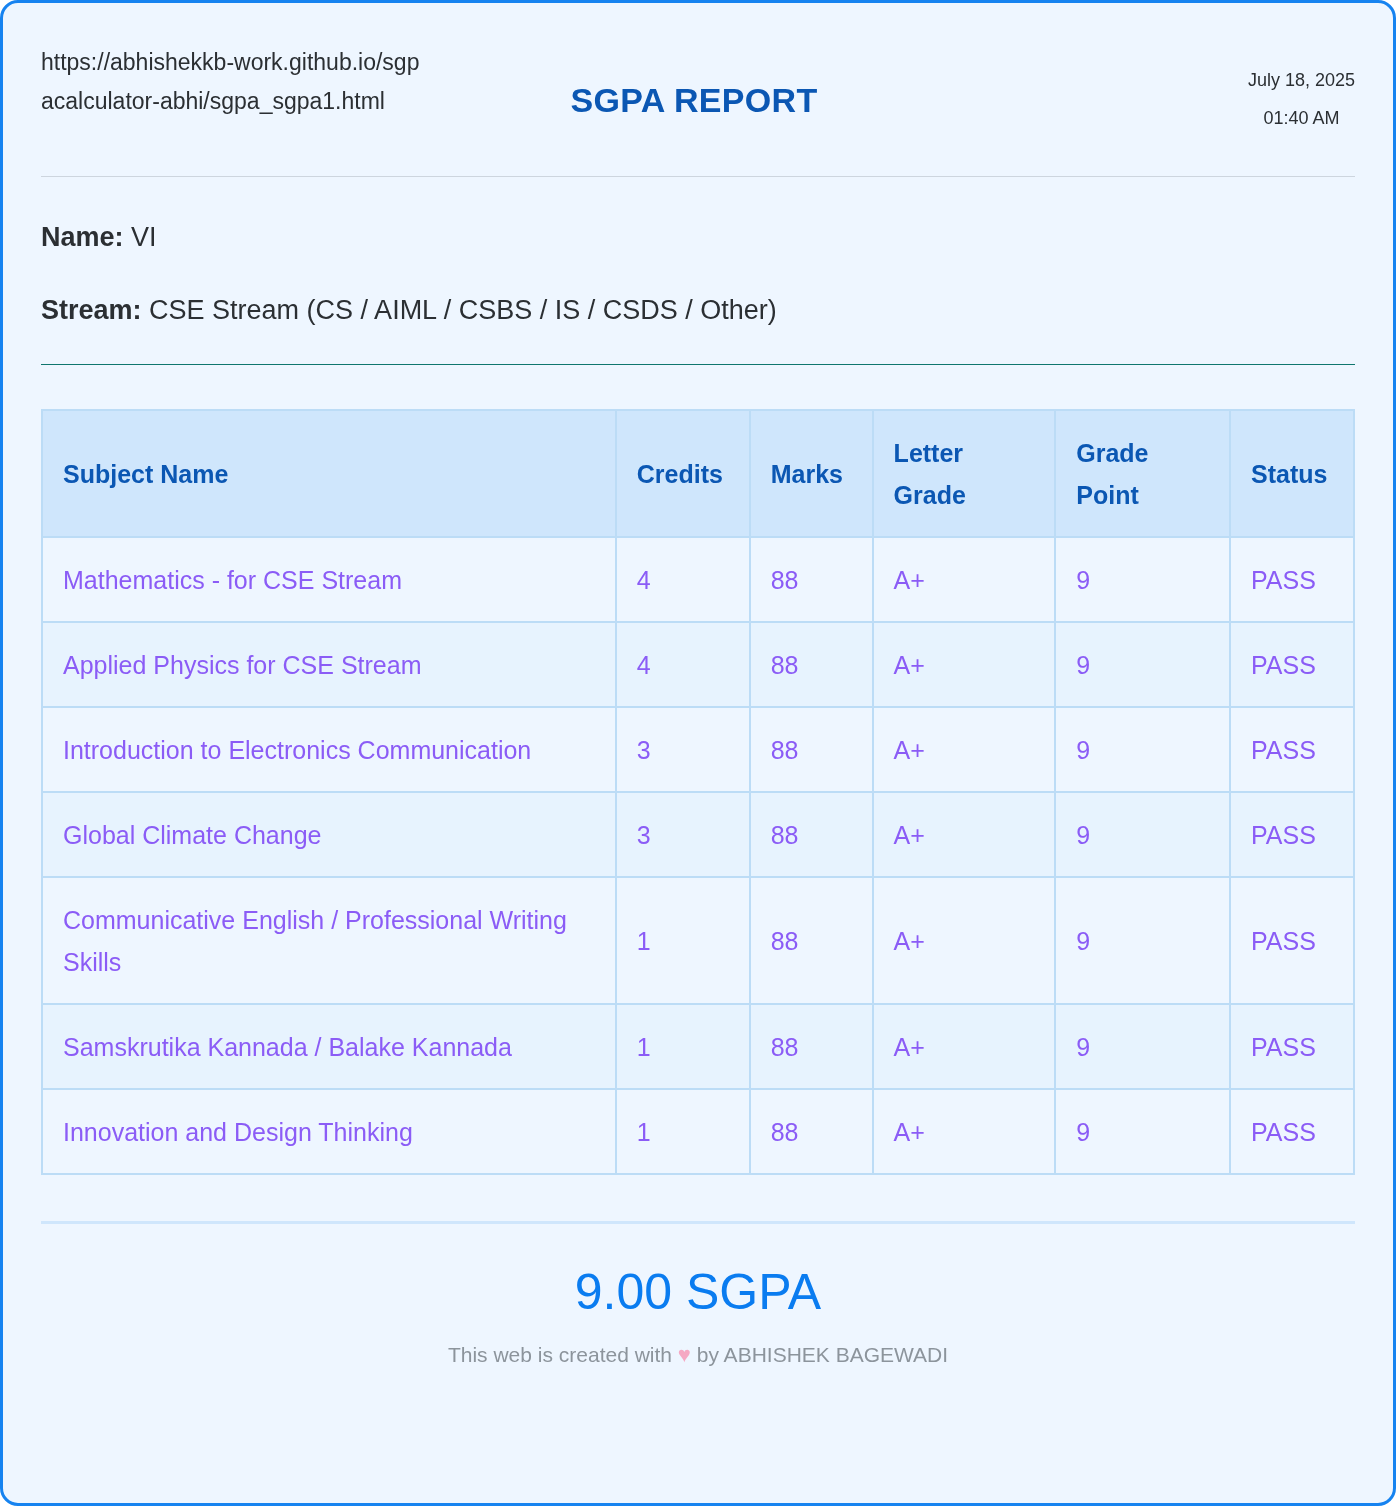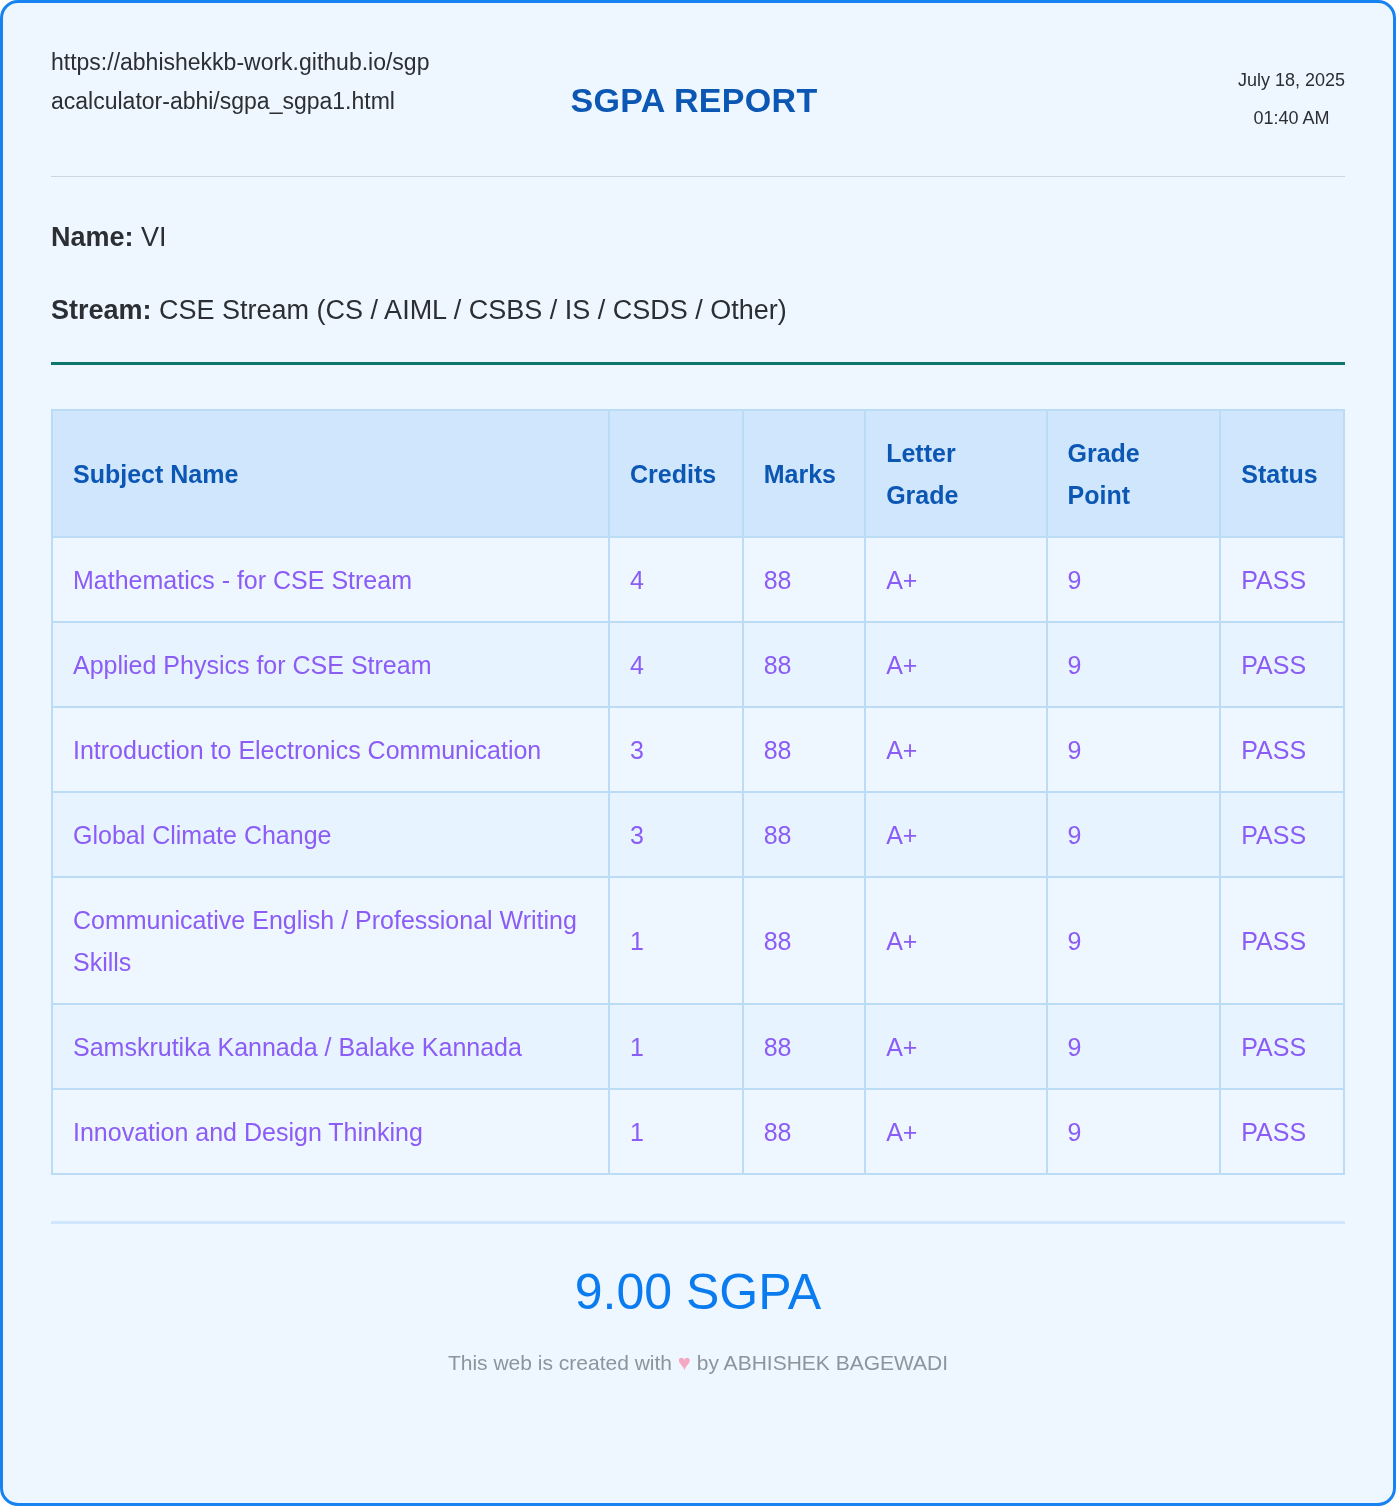--- a/index.html
+++ b/index.html
@@ -4,21 +4,21 @@
   <style>
     * { box-sizing: border-box; margin: 0; padding: 0; }
     html, body { width: 1396px; height: 1506px; background: #ffffff; }
     body { font-family: "Liberation Sans", "DejaVu Sans", sans-serif; color: #2b2f33; }
     .card {
       position: absolute; left: 0; top: 0;
       width: 1396px; height: 1506px;
       background: #eef6ff;
       border: 3px solid #1683f0;
       border-radius: 18px;
-      padding: 0 48px;
+      padding: 0 38px;
     }
     .header {
       position: relative;
       height: 174px;
       border-bottom: 1px solid #cdd5de;
     }
     .url {
       position: absolute; left: 0; top: 40px;
       width: 380px;
       font-size: 23px; line-height: 39px;
@@ -33,21 +33,21 @@
       letter-spacing: 0.3px;
     }
     .datetime {
       position: absolute; right: 0; top: 58px;
       text-align: center;
       font-size: 18px; line-height: 38px;
       color: #2b2f33;
     }
     .info {
       height: 188px;
-      border-bottom: 3px solid #0f766e;
+      border-bottom: 1px solid #0f766e;
       padding-top: 40px;
     }
     .info-row { font-size: 27px; line-height: 40px; color: #2b2f33; margin-bottom: 33px; }
     .info-row .lbl { font-weight: bold; }
     table {
       margin-top: 44px;
       width: 100%;
       border-collapse: collapse;
       font-size: 25px;
     }
@@ -78,21 +78,21 @@
     }
     .sgpa {
       text-align: center;
       margin-top: 38px;
       font-size: 50px; font-weight: normal;
       color: #0a7cf0;
       line-height: 60px;
     }
     .footer {
       text-align: center;
-      margin-top: 28px;
+      margin-top: 20px;
       font-size: 21px;
       color: #8c949c;
     }
     .heart { color: #f5a8c3; font-size: 22px; }
   </style>
 </head>
 <body>
 
 <div class="card">
   <div class="header">

